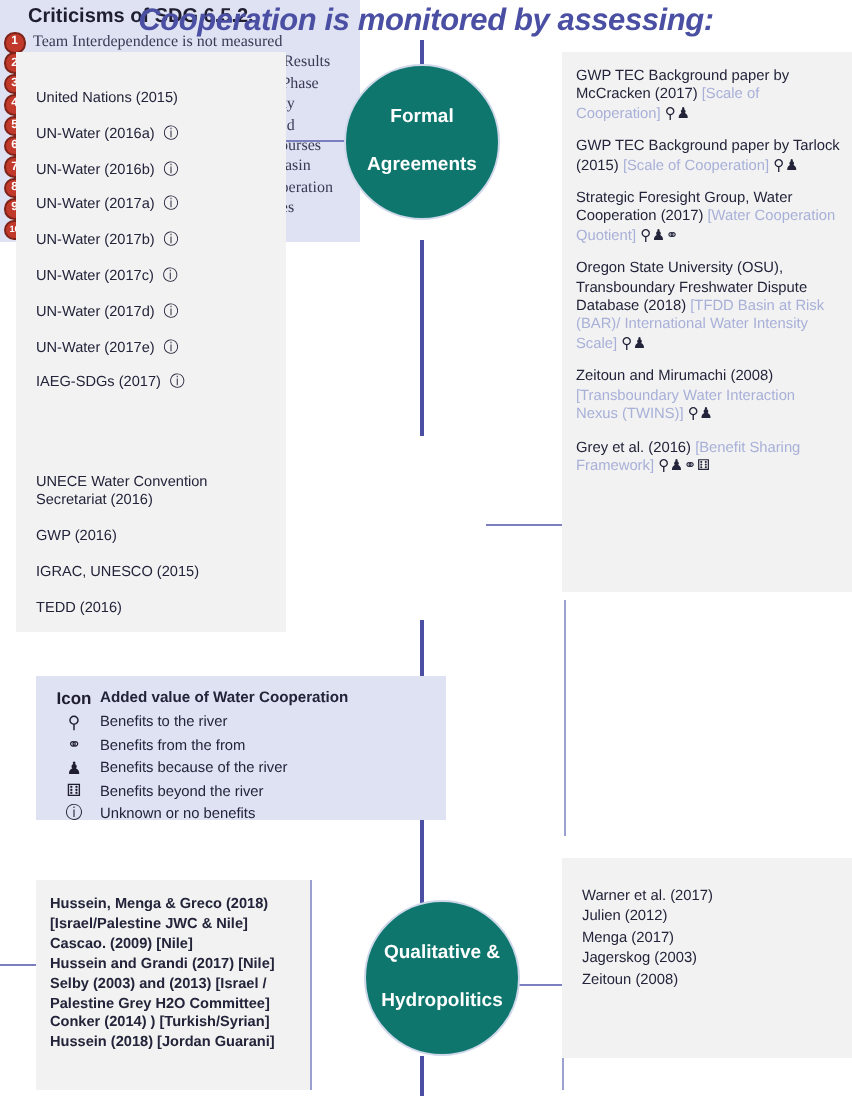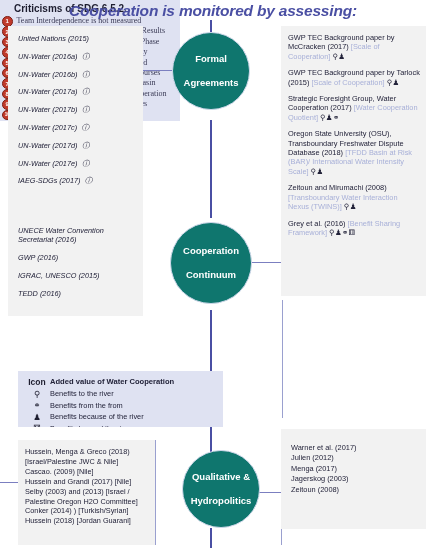--- a/index.html
+++ b/index.html
@@ -54,52 +54,52 @@
 
   .itemline{
     font-size:7.3px;
     line-height:9.5px;
     color:#23233a;
     white-space:nowrap;
   }
   .wrapline{white-space:normal;}
 
   
-  #left-list{left:8px;top:26px;width:135px;height:290px;padding:8px 0 0 10px;font-style:italic;}
+  #left-list{left:8px;top:26px;width:135px;height:290px;padding:18px 0 0 10px;}
   #left-list .row{margin-bottom:8.3px;}
   #left-list .row.tall{margin-bottom:8.3px;line-height:9.5px;margin-top:40px;}
 
   
   #right-refs{left:281px;top:26px;width:145px;height:270px;padding:7px 6px 0 7px;}
   #right-refs .ref{margin-bottom:7px;font-size:7.4px;line-height:9.4px;color:#23233a;}
   .hl{color:#a8b0d8;}
 
   
-  #legend{left:18px;top:371px;width:205px;height:56px;padding:4px 0 0 6px;background:#dfe2f2;}
+  #legend{left:18px;top:338px;width:205px;height:72px;padding:4px 0 0 6px;background:#dfe2f2;}
   #legend .lrow{display:flex;align-items:center;height:11.5px;font-size:7.4px;color:#23233a;}
   #legend .lico{width:26px;text-align:center;font-size:8.5px;color:#1e1e30;}
   #legend .head{font-weight:bold;font-size:7.6px;height:13px;}
 
   
   #crit{left:246px;top:300px;width:180px;height:118px;background:#dfe2f2;padding:3px 0 0 0;}
   #crit .chead{font-weight:bold;font-size:10px;margin:0 0 2px 14px;color:#1e1e30;}
   #crit .crow{display:flex;height:10.4px;}
   #crit .num{
     width:8.5px;height:8.5px;border-radius:50%;
     background:#c0392b;color:#fff;
     font-size:6px;font-weight:bold;
     display:flex;align-items:center;justify-content:center;
     margin-left:2px;margin-right:4px;flex:none;
     border:0.5px solid #7e2319;
   }
   #crit .ctext{font-family:"Liberation Serif", serif;font-size:8px;color:#3a3a55;white-space:nowrap;}
 
   
   #bl{left:18px;top:440px;width:137px;height:105px;padding:7px 0 0 7px;}
-  #bl .bline{font-size:7.3px;line-height:9.9px;color:#23233a;}
+  #bl .bline{font-size:7.3px;line-height:9.9px;color:#23233a;font-weight:bold;}
 
   
   #br{left:281px;top:429px;width:145px;height:100px;padding:14px 0 0 10px;}
   #br .bline{font-size:7.4px;line-height:10.4px;color:#23233a;}
 
   .ic{font-size:7.5px;letter-spacing:0.3px;}
 </style>
 </head>
 <body>
 
@@ -206,26 +206,20 @@
     </div>
   </div>
 
   <div class="node" style="left:172px;top:32px;width:78px;height:78px;">
     <span>
       <span>Formal</span><br>
       <span>Agreements</span>
     </span>
   </div>
 
-  <div class="node" style="left:170px;top:222px;width:82px;height:82px;">
-    <span>
-      <span>Cooperation</span><br>
-      <span>Continuum</span>
-    </span>
-  </div>
 
   <div class="node" style="left:182px;top:450px;width:78px;height:78px;">
     <span>
       <span>Qualitative &amp;</span><br>
       <span>Hydropolitics</span>
     </span>
   </div>
 
   <div class="panel lav2" id="legend">
     <div class="lrow head">
@@ -297,21 +291,21 @@
       <div class="ctext">Data Quality, Reliability &amp; Availability</div>
     </div>
   </div>
 
   <div class="panel" id="bl">
     <div class="bline">Hussein, Menga &amp; Greco (2018)</div>
     <div class="bline hl">[Israel/Palestine JWC &amp; Nile]</div>
     <div class="bline">Cascao. (2009) [Nile]</div>
     <div class="bline">Hussein and Grandi (2017) [Nile]</div>
     <div class="bline">Selby (2003) and (2013) [Israel /</div>
-    <div class="bline hl">Palestine Oregon H2O Committee]</div>
+    <div class="bline hl">Palestine Grey H2O Committee]</div>
     <div class="bline">Conker (2014) ) [Turkish/Syrian]</div>
     <div class="bline">Hussein (2018) [Jordan Guarani]</div>
   </div>
 
   <div class="panel" id="br">
     <div class="bline">Warner et al. (2017)</div>
     <div class="bline">Julien  (2012)</div>
     <div class="bline">Menga (2017)</div>
     <div class="bline">Jagerskog (2003)</div>
     <div class="bline">Zeitoun (2008)</div>

